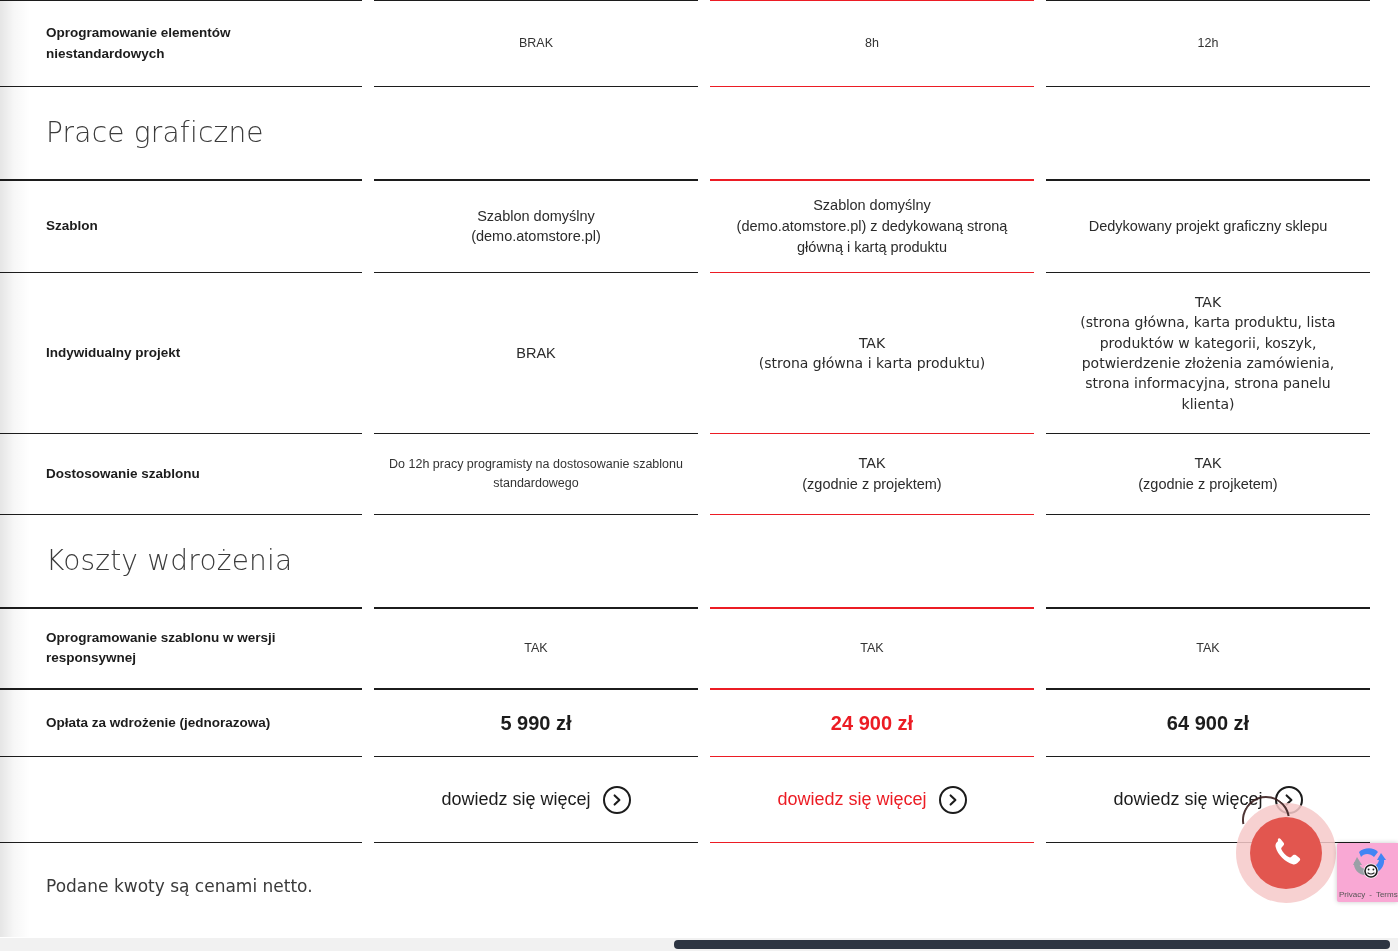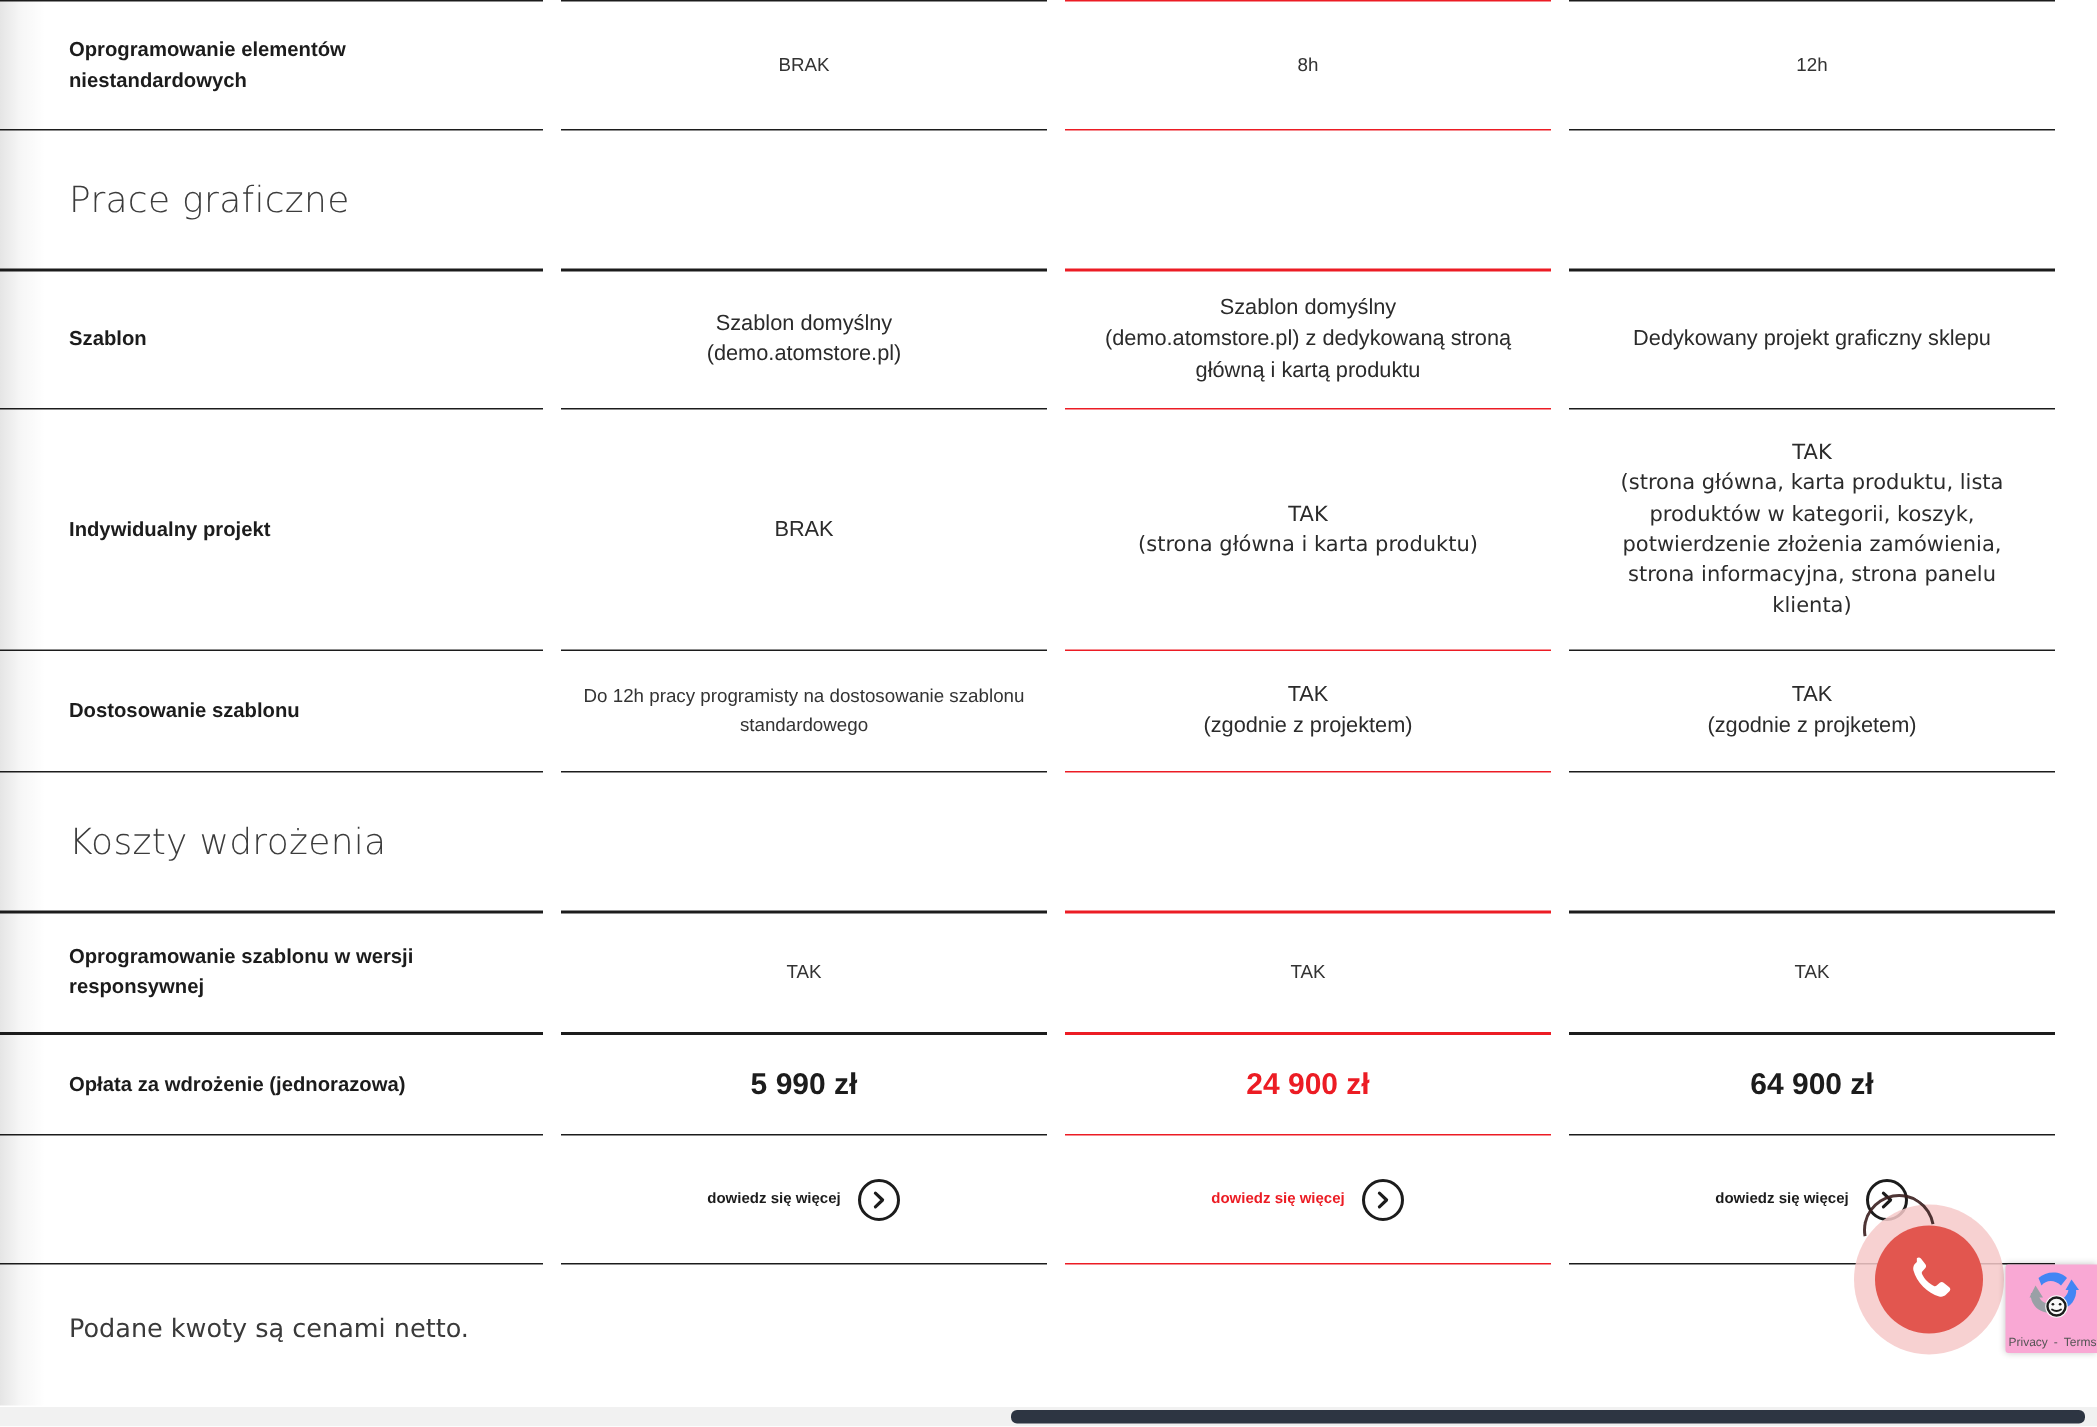--- a/index.html
+++ b/index.html
@@ -79,21 +79,21 @@
   }
   .val.price {
     font-size: 20px;
     font-weight: bold;
     color: #1c1c1c;
   }
   .val.price.hl { color: #ec1c24; }
 
   
   .sec-head {
-    font-size: 24px;
+    font-size: 28px;
     font-weight: 300;
     color: #3c3c3c;
     padding-left: 46px;
     letter-spacing: 0.2px;
     font-family: "DejaVu Sans", sans-serif;
     text-align: left;
   }
   .bb   { border-bottom: 2px solid #1c1c1c; }
   .bt-thin { border-top: 1px solid #1c1c1c; }
   .bb-thin { border-bottom: 1px solid #1c1c1c; }
@@ -104,22 +104,22 @@
 
   
   .cta {
     display: inline-flex;
     align-items: center;
     gap: 12px;
     text-decoration: none;
     cursor: pointer;
   }
   .cta-label {
-    font-size: 10px;
-    font-weight: bold;
+    font-size: 18px;
+    font-weight: normal;
     color: #1c1c1c;
     white-space: nowrap;
   }
   .cta.hl .cta-label { color: #ec1c24; }
   .cta-arrow {
     width: 28px; height: 28px;
     border: 2.4px solid #1c1c1c;
     border-radius: 50%;
     display: inline-flex;
     align-items: center;

